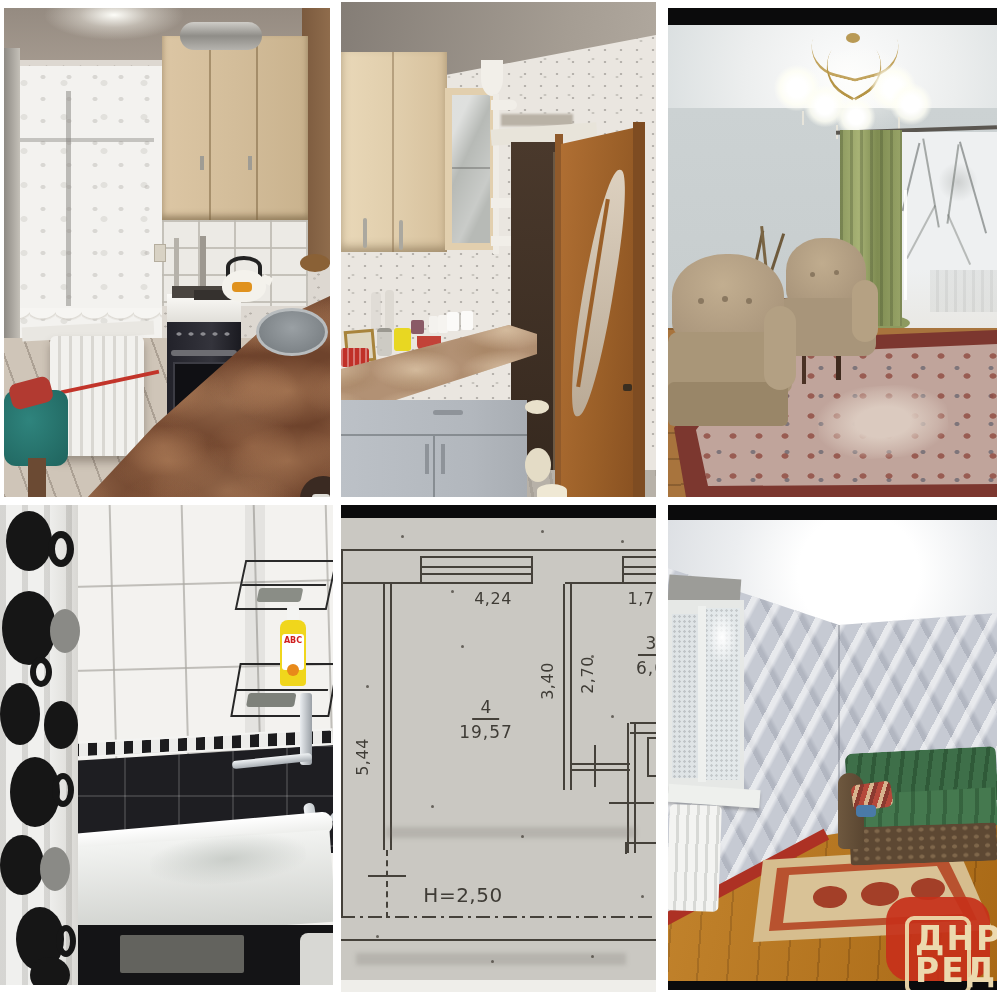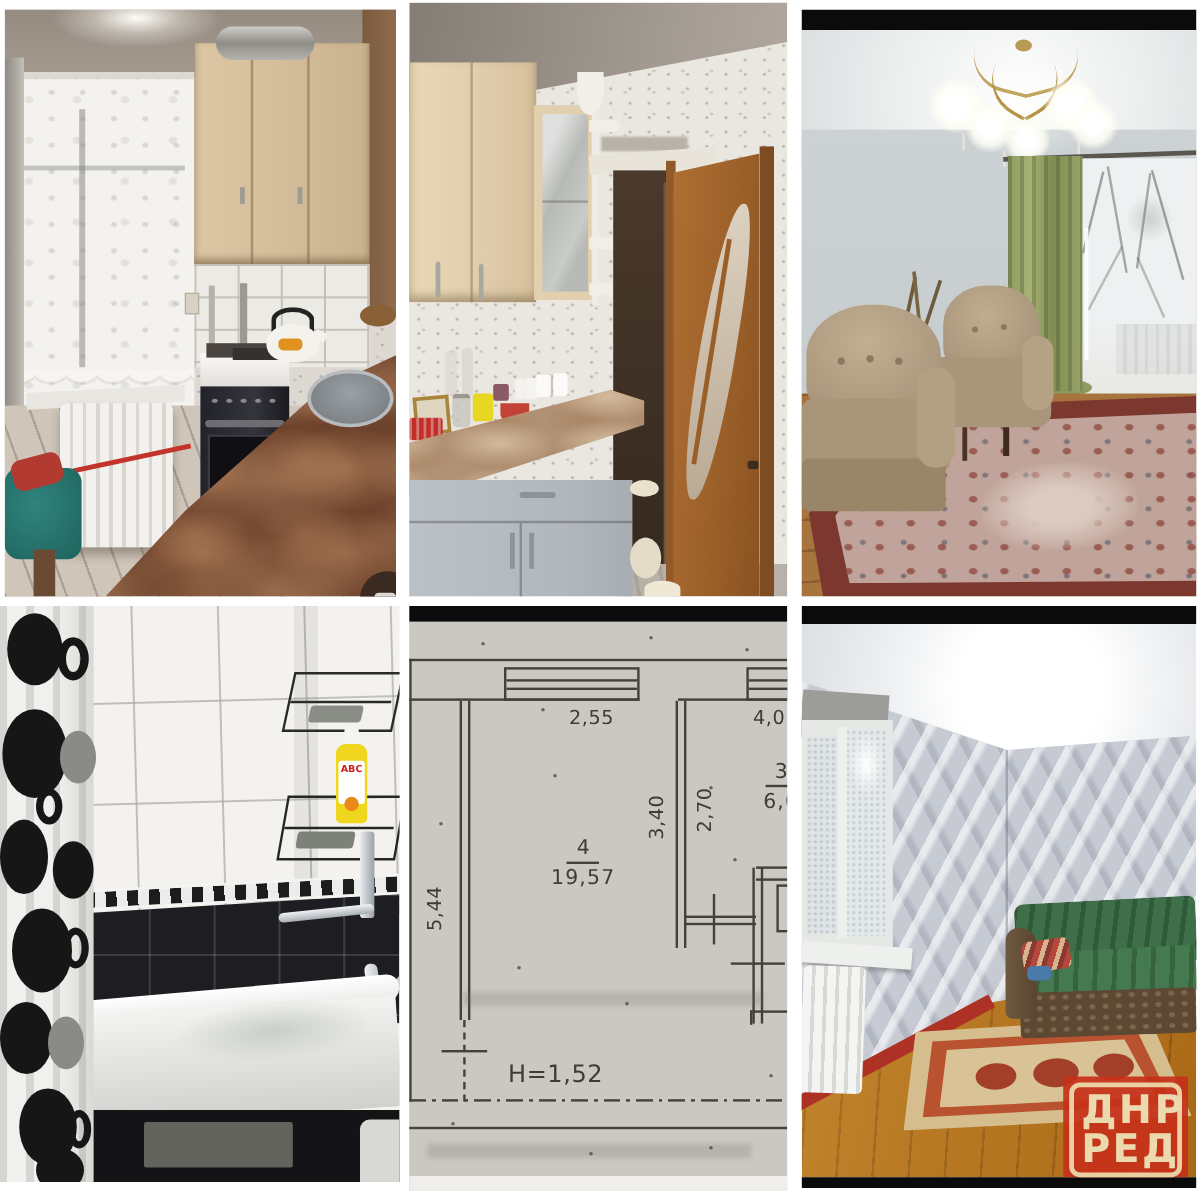--- a/index.html
+++ b/index.html
@@ -12,21 +12,21 @@
   .pl{position:absolute;background:#45413a;}
   .dot{position:absolute;width:3px;height:3px;background:#45413a;border-radius:50%;opacity:.75;}
   .dim{position:absolute;color:#3f3c36;font-size:16px;letter-spacing:.5px;white-space:nowrap;
        transform:translate(-50%,-50%);font-family:"DejaVu Sans", sans-serif;}
   .dimv{transform:translate(-50%,-50%) rotate(-90deg);}
   .room{position:absolute;color:#3f3c36;text-align:center;transform:translate(-50%,0);}
   .room .num{display:inline-block;font-size:17px;border-bottom:2px solid #45413a;padding:0 8px 1px;}
   .room .area{display:block;font-size:17px;margin-top:2px;letter-spacing:1px;}
   .bleed{position:absolute;background:rgba(110,105,98,.22);filter:blur(2px);}
   
-  .wm{position:absolute;background:rgba(198,48,26,.93);border-radius:2px;padding:5px;z-index:9;}
+  .wm{position:absolute;background:rgba(198,48,26,.93);border-radius:24px;padding:19px;z-index:9;}
   .wm-in{border:4px solid rgba(236,216,170,.95);border-radius:9px;padding:3px 6px;text-align:center;}
   .wm-in span{display:block;font-size:33px;line-height:.98;font-weight:800;color:#ecd9ae;
       letter-spacing:2px;font-family:"DejaVu Sans", sans-serif;}
   
   .blackbar{position:absolute;background:#0b0b0c;}
 </style>
 </head>
 <body>
 
 <div class="page">
@@ -311,34 +311,34 @@
     <div class="a" style="left:306px;top:232px;width:12px;height:40px;border:2px solid #45413a;box-sizing:border-box;"></div>
     <div class="pl" style="left:284px;top:337px;width:31px;height:2px;"></div>
     <div class="pl" style="left:284px;top:337px;width:2px;height:12px;"></div>
 
     <div class="a" style="left:0;top:411px;width:315px;height:2px;background:repeating-linear-gradient(90deg,#45413a 0 14px,transparent 14px 19px,#45413a 19px 22px,transparent 22px 27px);"></div>
     <div class="pl" style="left:0;top:434px;width:315px;height:2px;"></div>
 
     <div class="bleed" style="left:45px;top:322px;width:250px;height:11px;"></div>
     <div class="bleed" style="left:15px;top:448px;width:270px;height:12px;"></div>
 
-    <div class="dim" style="left:152px;top:93px;">2,55</div>
-    <div class="dim" style="left:300px;top:93px;">4,0</div>
+    <div class="dim" style="left:152px;top:93px;">4,24</div>
+    <div class="dim" style="left:300px;top:93px;">1,7</div>
     <div class="dim dimv" style="left:21px;top:252px;">5,44</div>
     <div class="dim dimv" style="left:206px;top:176px;">3,40</div>
     <div class="dim dimv" style="left:246px;top:170px;">2,70</div>
     <div class="room" style="left:145px;top:192px;">
       <span class="num">4</span>
       <span class="area">19,57</span>
     </div>
     <div class="room" style="left:310px;top:128px;">
       <span class="num">3</span>
       <span class="area">6,0</span>
     </div>
-    <div class="dim" style="left:122px;top:390px;font-size:20px;">H=1,52</div>
+    <div class="dim" style="left:122px;top:390px;font-size:20px;">H=2,50</div>
 
     <div class="dot" style="left:60px;top:30px;"></div>
     <div class="dot" style="left:200px;top:25px;"></div>
     <div class="dot" style="left:280px;top:35px;"></div>
     <div class="dot" style="left:120px;top:140px;"></div>
     <div class="dot" style="left:250px;top:150px;"></div>
     <div class="dot" style="left:90px;top:300px;"></div>
     <div class="dot" style="left:180px;top:330px;"></div>
     <div class="dot" style="left:270px;top:210px;"></div>
     <div class="dot" style="left:35px;top:430px;"></div>

